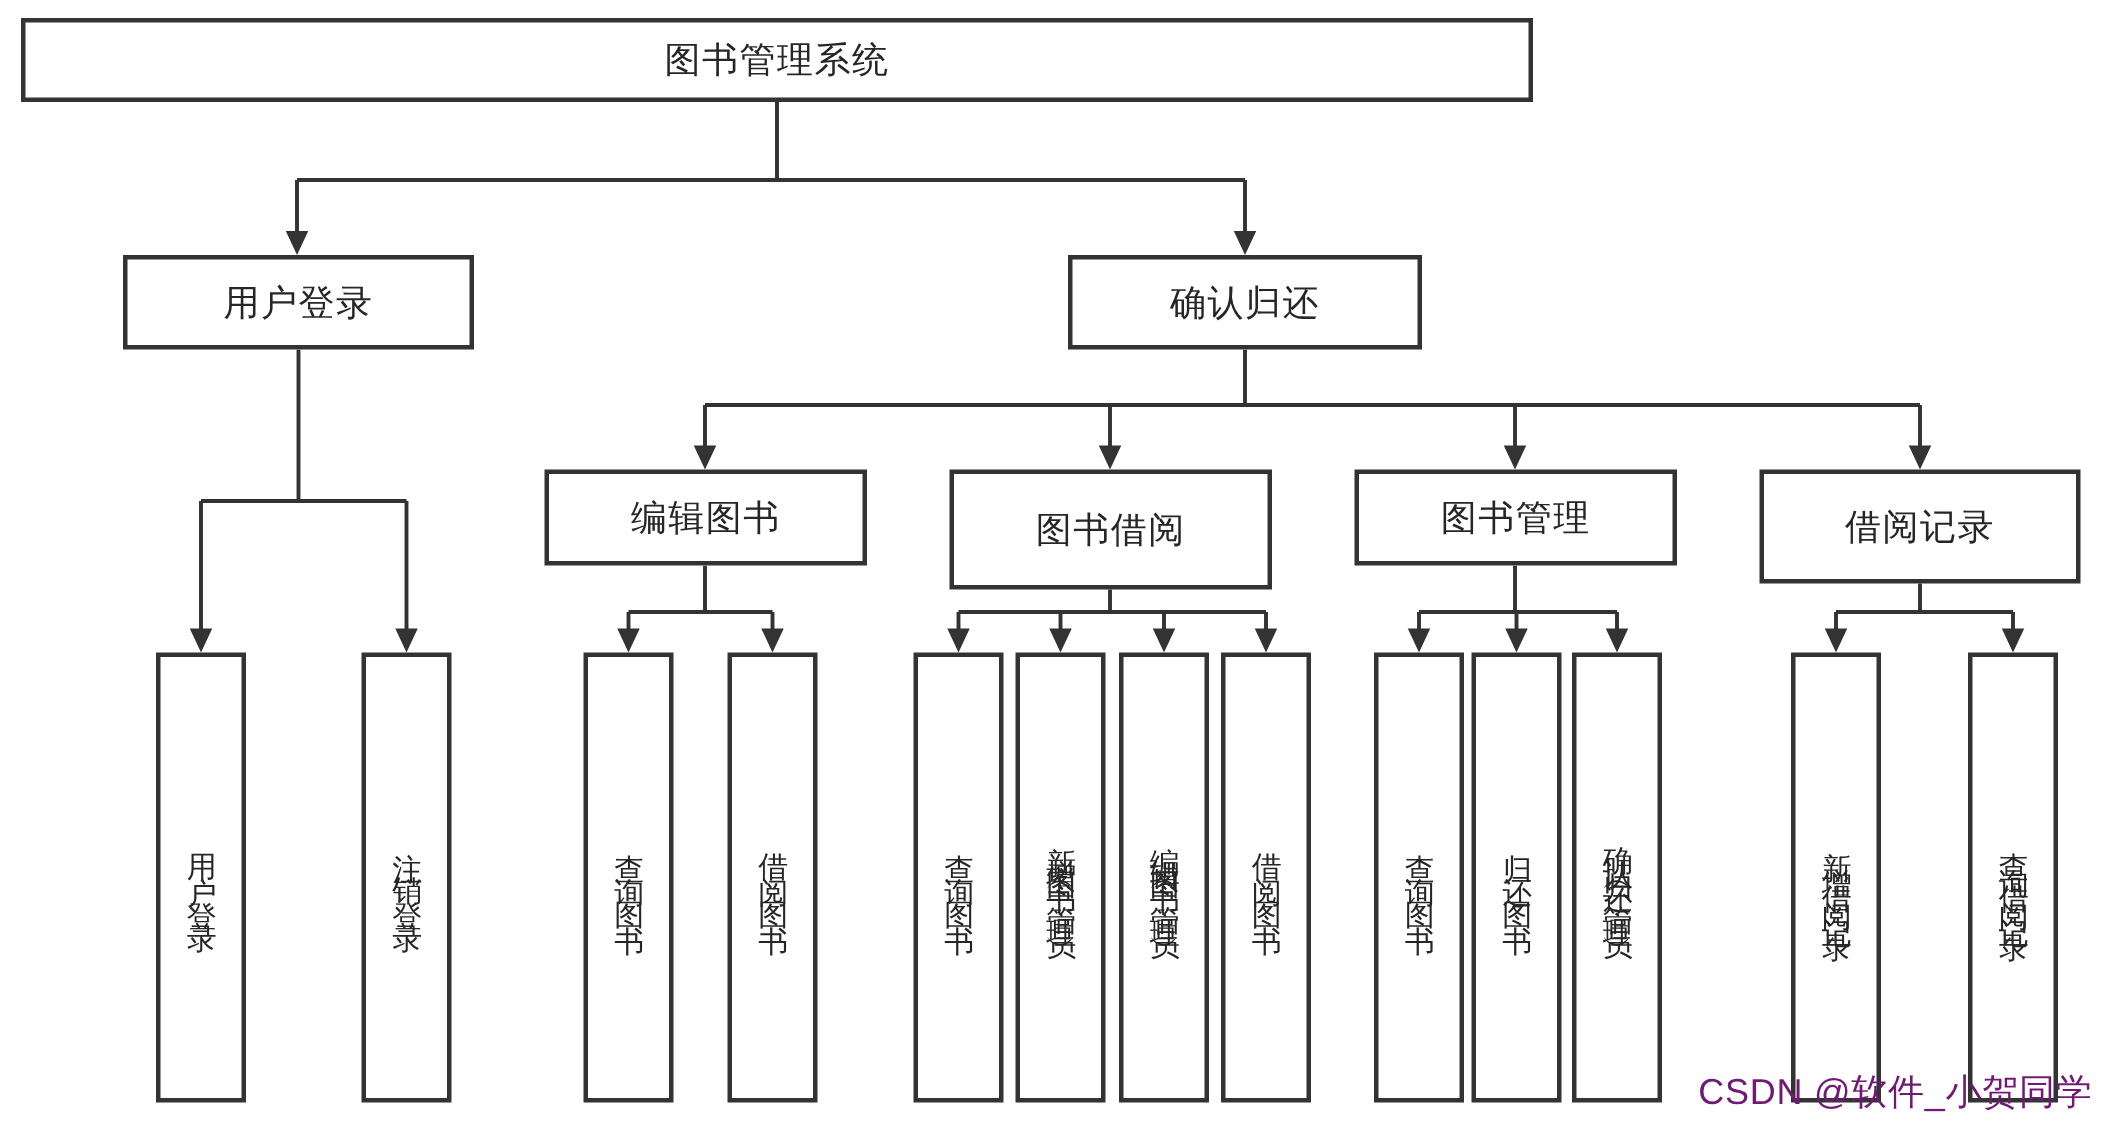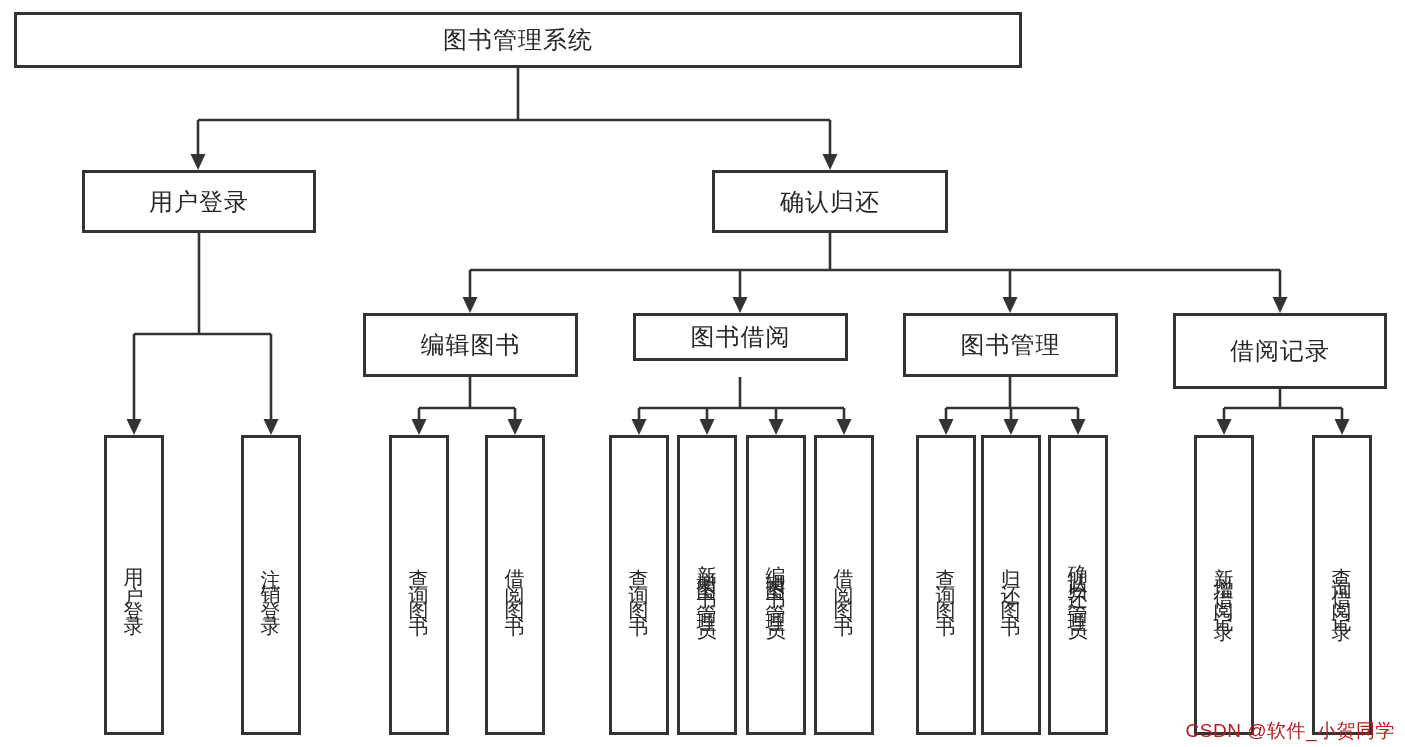--- a/index.html
+++ b/index.html
@@ -47,22 +47,22 @@
     color: #262626;
     white-space: nowrap;
   }
   .ls-wide  { letter-spacing: 16px; }
   .ls-mid   { letter-spacing: 11px; }
   .ls-tight { letter-spacing: 8px; }
   .watermark {
     position: absolute;
     right: 10px;
     bottom: 3px;
-    font-size: 19px;
-    color: #b91c1c;
+    font-size: 24px;
+    color: #701a75;
     z-index: 5;
     letter-spacing: 0.5px;
     white-space: nowrap;
   }
 </style>
 </head>
 <body>
 
 <div class="canvas">
 
@@ -106,21 +106,21 @@
   <div class="box" style="left:82px; top:170px; width:234px; height:63px;">
     <span class="hlabel">用户登录</span>
   </div>
   <div class="box" style="left:712px; top:170px; width:236px; height:63px;">
     <span class="hlabel">确认归还</span>
   </div>
 
   <div class="box" style="left:363px; top:313px; width:215px; height:64px;">
     <span class="hlabel">编辑图书</span>
   </div>
-  <div class="box" style="left:633px; top:313px; width:215px; height:48px;">
+  <div class="box" style="left:633px; top:313px; width:215px; height:80px;">
     <span class="hlabel">图书借阅</span>
   </div>
   <div class="box" style="left:903px; top:313px; width:215px; height:64px;">
     <span class="hlabel">图书管理</span>
   </div>
   <div class="box" style="left:1173px; top:313px; width:214px; height:76px;">
     <span class="hlabel">借阅记录</span>
   </div>
 
   <div class="box" style="left:104px; top:435px; width:60px; height:300px;">

